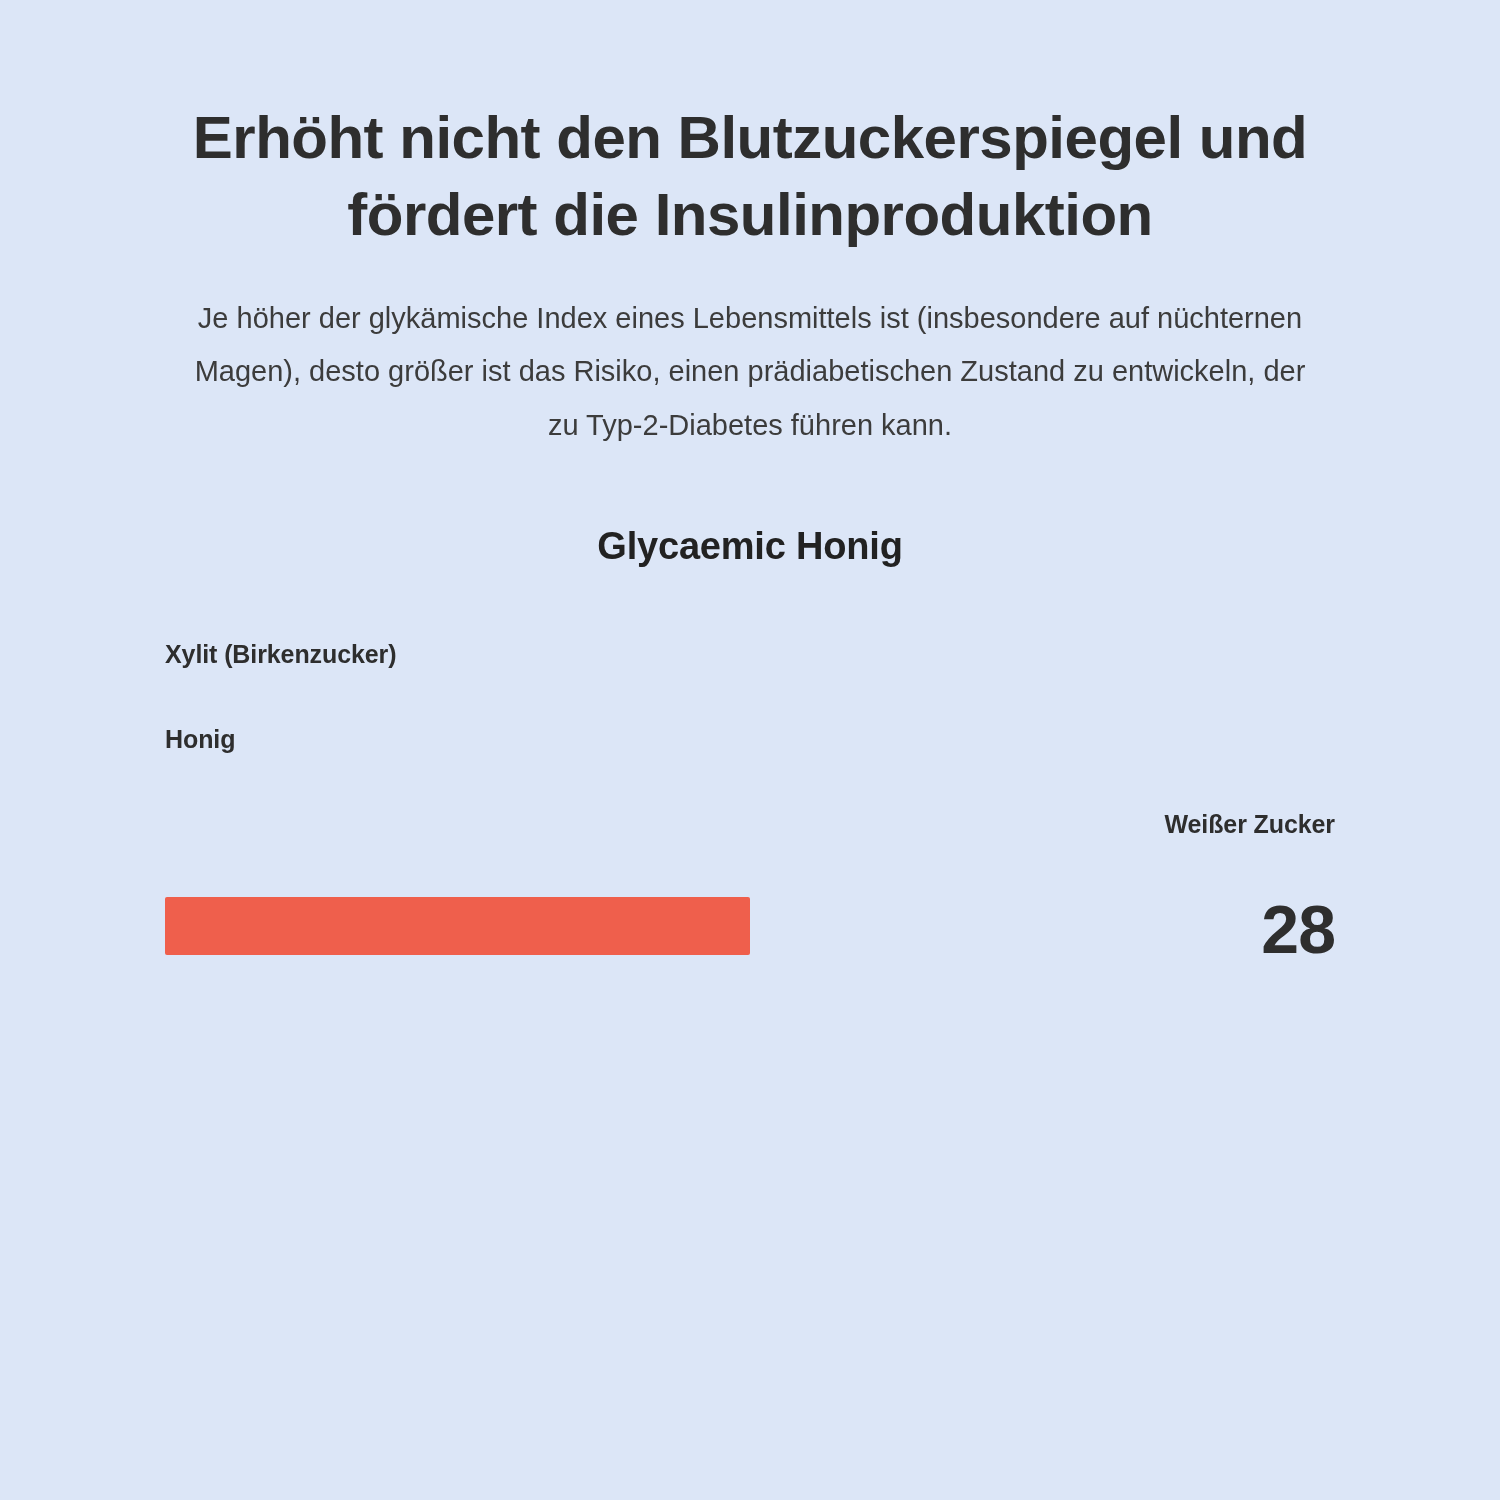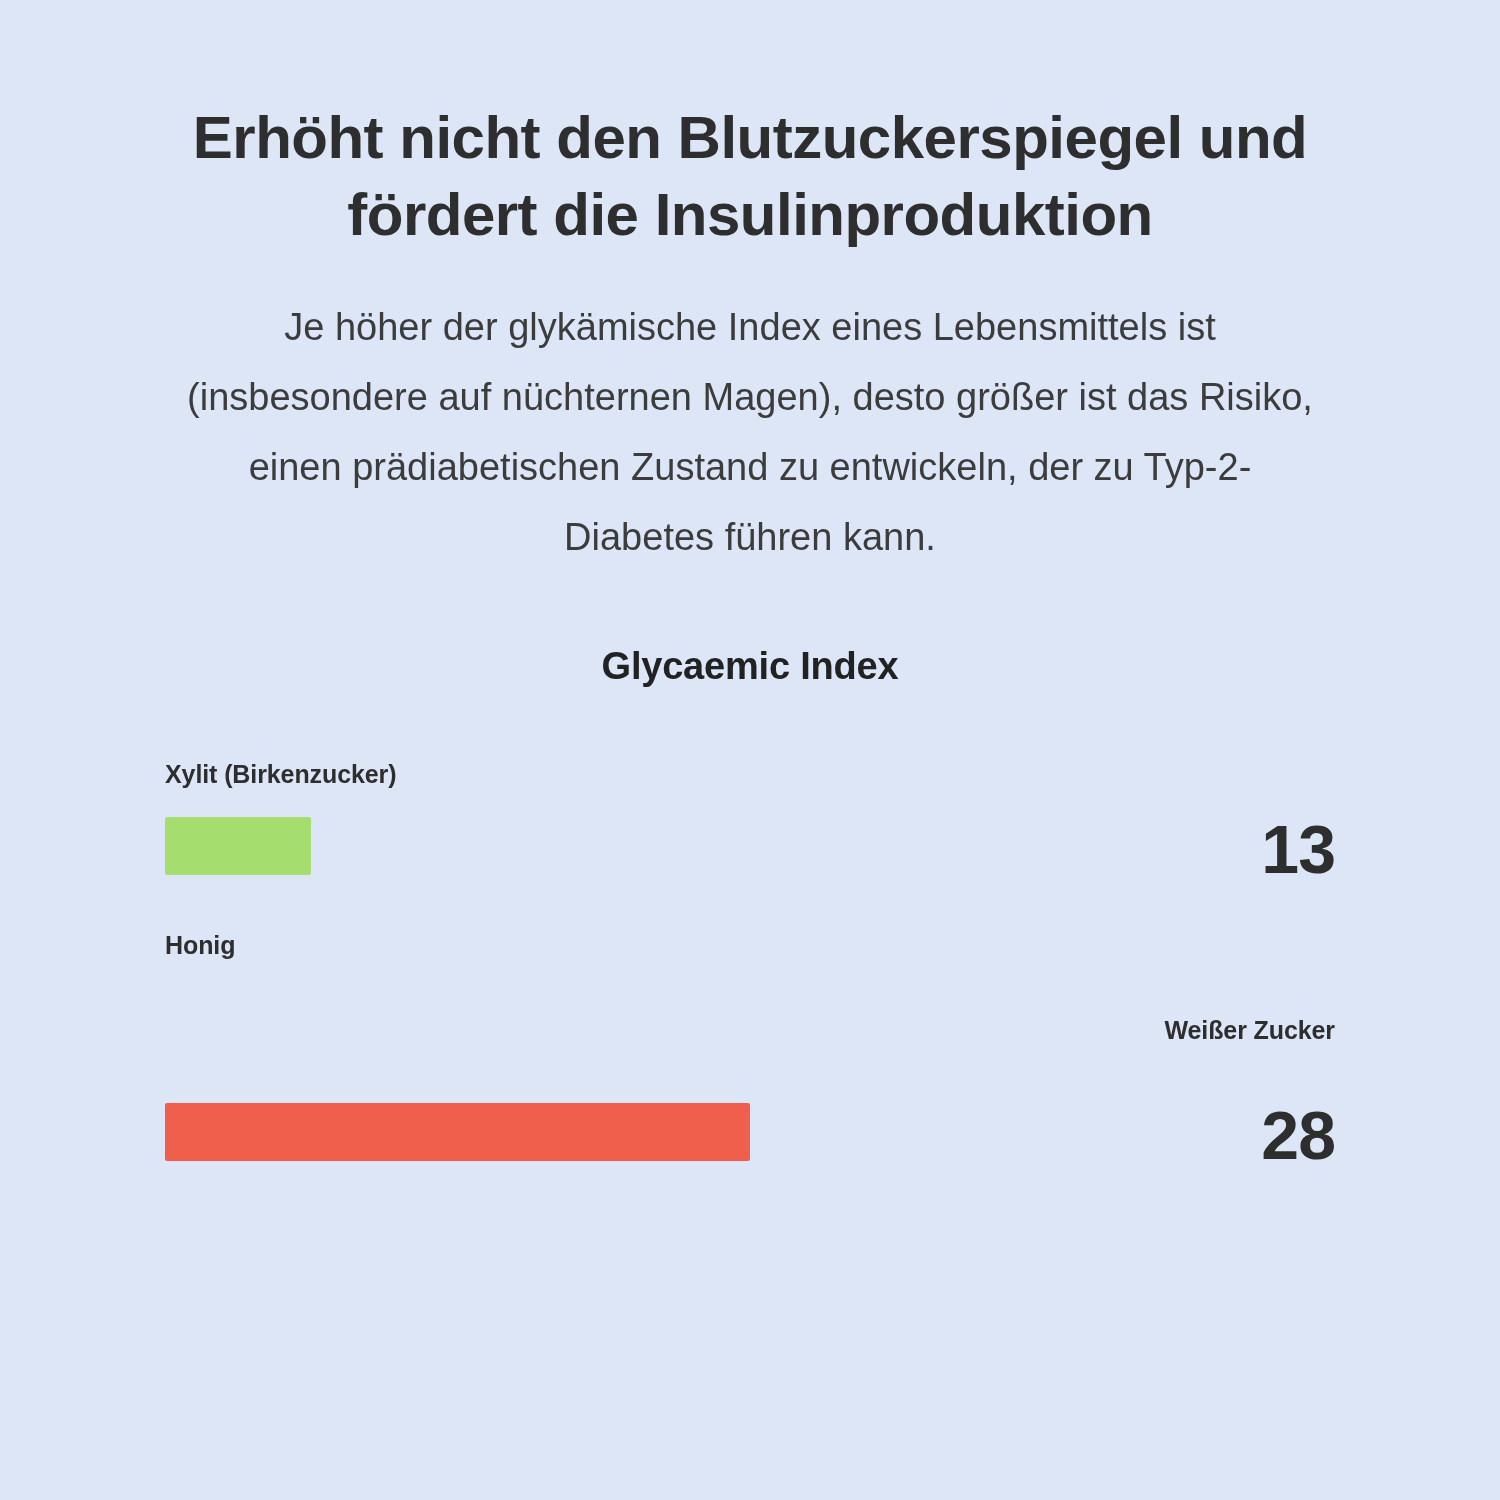--- a/index.html
+++ b/index.html
@@ -27,21 +27,21 @@
     font-size: 60px;
     line-height: 1.28;
     font-weight: 700;
     letter-spacing: -0.5px;
     text-align: center;
     color: #2e2e2e;
   }
   .subhead {
     margin: 38px auto 0;
     max-width: 1130px;
-    font-size: 38px;
+    font-size: 29px;
     line-height: 1.85;
     font-weight: 400;
     text-align: center;
     color: #3c3c3c;
   }
   .chart-title {
     margin: 72px 0 0;
     font-size: 38px;
     font-weight: 700;
     text-align: center;
@@ -97,31 +97,27 @@
 </style>
 </head>
 <body>
 
 <div class="page">
 
   <h1 class="headline">Erhöht nicht den Blutzuckerspiegel und fördert die Insulinproduktion</h1>
 
   <p class="subhead">Je höher der glykämische Index eines Lebensmittels ist (insbesondere auf nüchternen Magen), desto größer ist das Risiko, einen prädiabetischen Zustand zu entwickeln, der zu Typ-2-Diabetes führen kann.</p>
 
-  <h2 class="chart-title">Glycaemic Index</h2>
+  <h2 class="chart-title">Glycaemic Honig</h2>
 
   <div class="chart">
 
 
     <div class="bar-row row-1">
       <div class="bar-label">Xylit (Birkenzucker)</div>
-      <div class="bar-track">
-        <div class="bar-fill" style="width:12.5%;background:#a5dd6e;"></div>
-        <div class="bar-value">13</div>
-      </div>
     </div>
 
     <div class="bar-row row-2">
       <div class="bar-label">Honig</div>
     </div>
 
     <div class="bar-row row-3">
       <div class="bar-label">Weißer Zucker</div>
       <div class="bar-track">
         <div class="bar-fill" style="width:50%;background:#ef5f4c;"></div>

